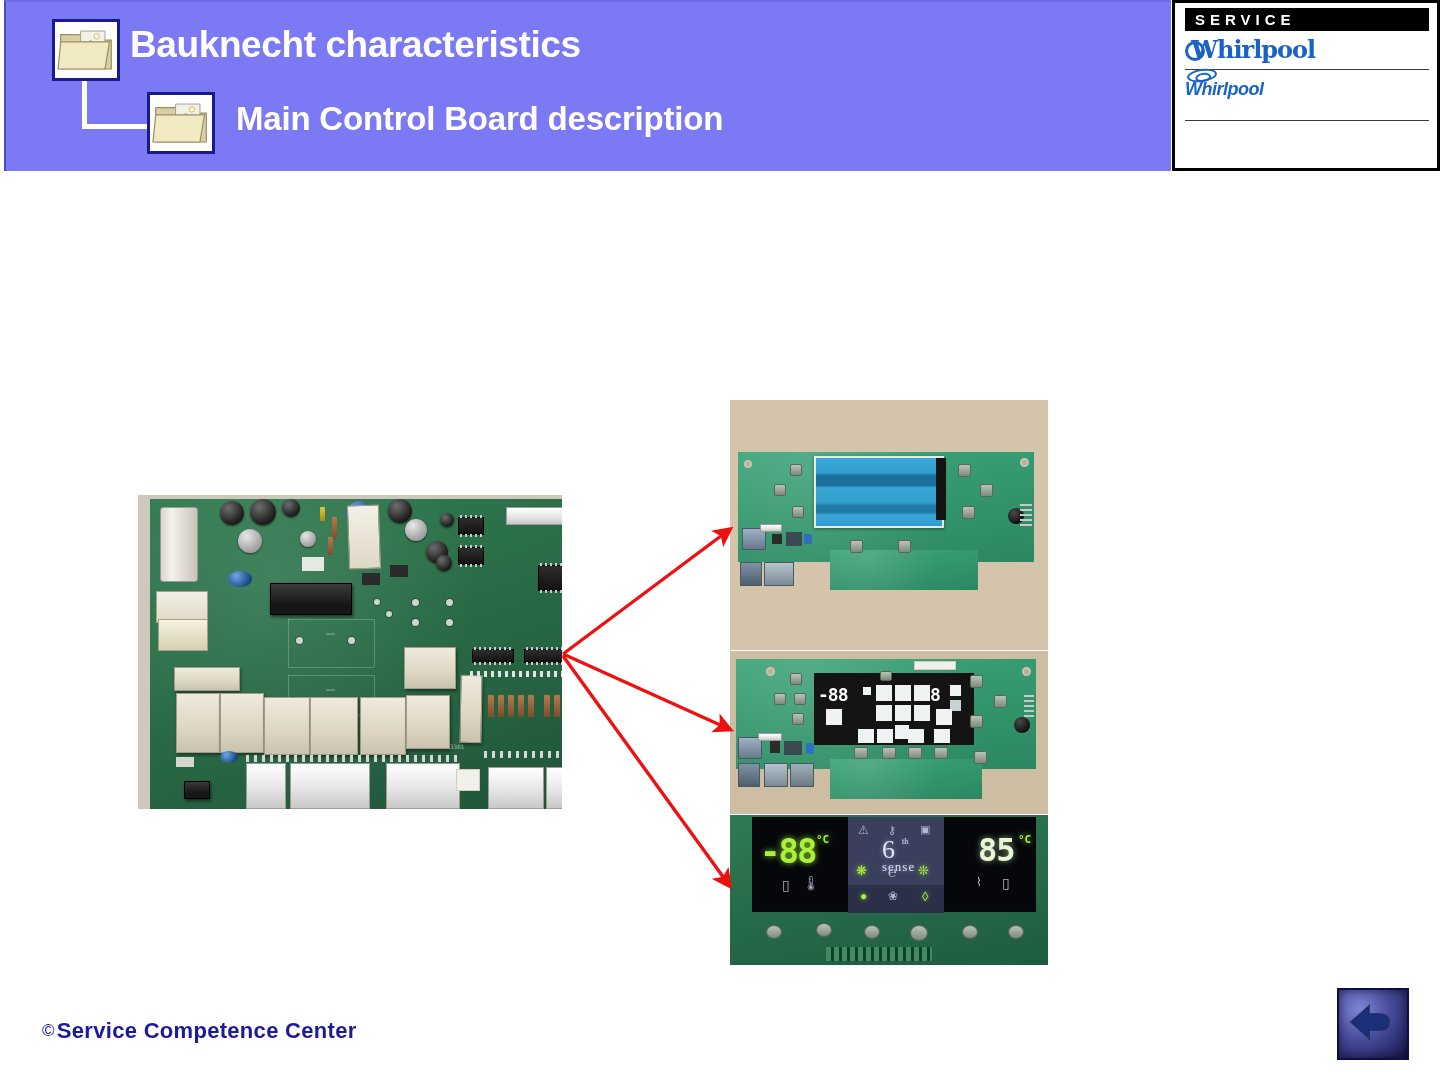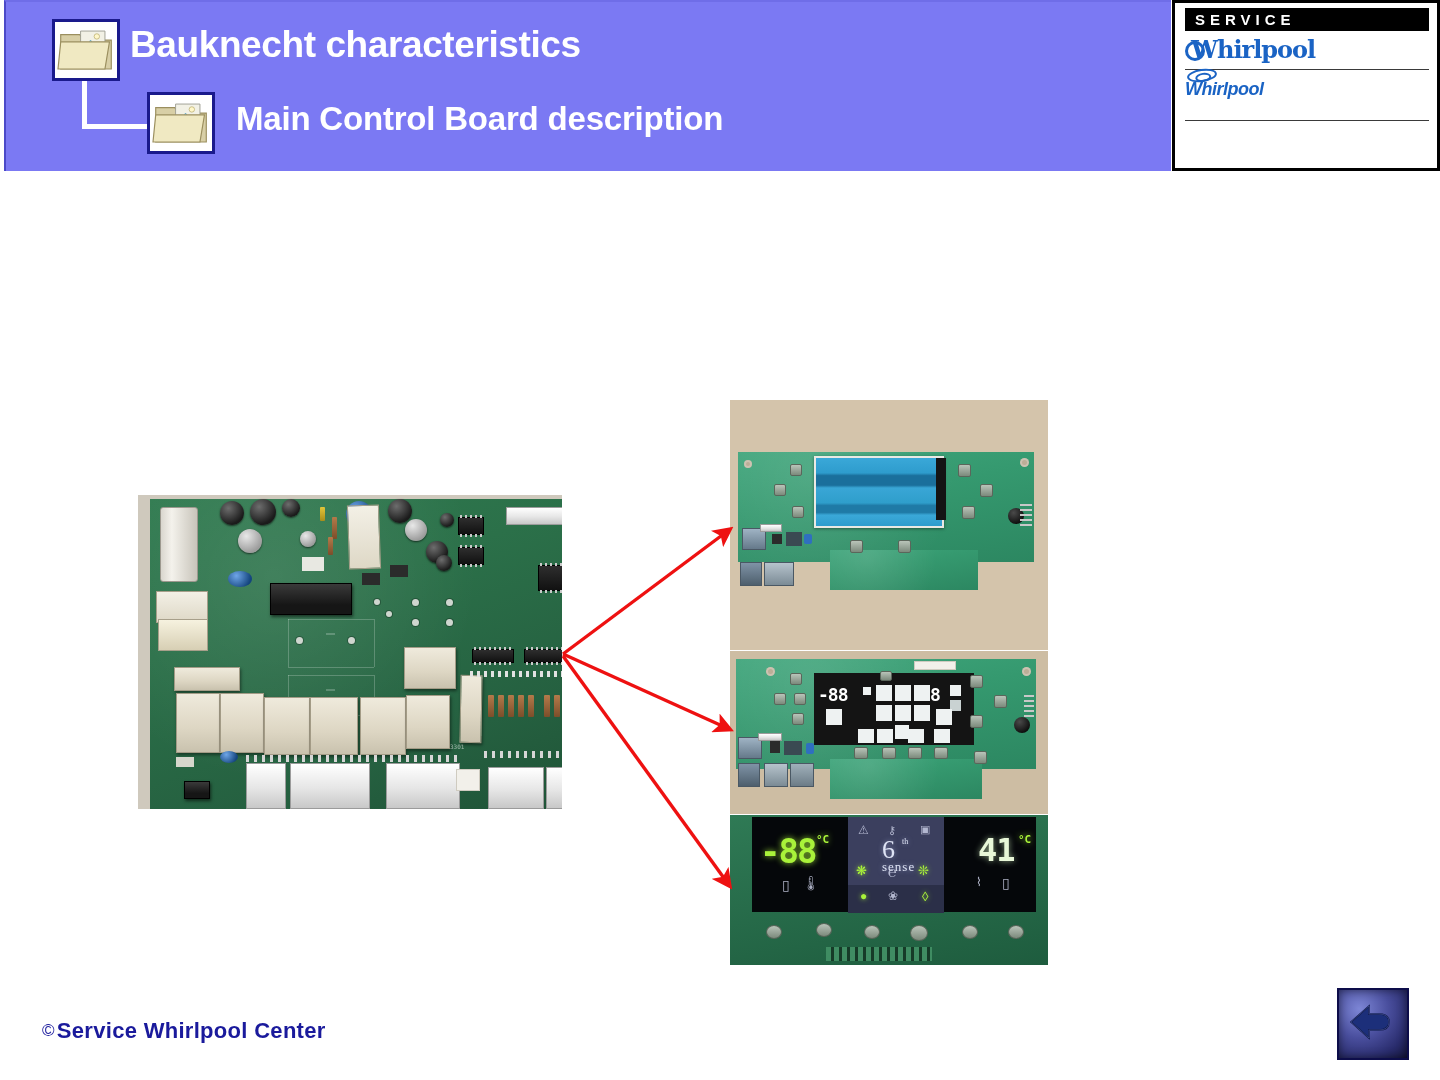--- a/index.html
+++ b/index.html
@@ -671,21 +671,21 @@
 
     <div class="icon-lit" style="left:126px;top:48px;font-size:13px;">❋</div>
     <div class="icon-dim" style="left:158px;top:48px;font-size:15px;">℮</div>
     <div class="icon-lit" style="left:188px;top:48px;font-size:13px;">❊</div>
 
     <div class="icon-lit" style="left:130px;top:74px;font-size:12px;">●</div>
     <div class="icon-dim" style="left:158px;top:74px;font-size:12px;">❀</div>
     <div class="icon-lit" style="left:192px;top:74px;font-size:13px;">◊</div>
 
     <div class="d3-black" style="left:214px;top:2px;width:92px;height:95px;"></div>
-    <div class="seg-white" style="left:248px;top:16px;font-size:32px;letter-spacing:-1px;">41</div>
+    <div class="seg-white" style="left:248px;top:16px;font-size:32px;letter-spacing:-1px;">85</div>
     <div class="seg-green" style="left:288px;top:18px;font-size:11px;">°C</div>
     <div class="icon-dim" style="left:246px;top:60px;font-size:12px;">⌇</div>
     <div class="icon-dim" style="left:272px;top:60px;font-size:14px;">▯</div>
 
     <div class="btn-sw" style="left:36px;top:110px;width:16px;height:14px;border-radius:50%;"></div>
     <div class="btn-sw" style="left:86px;top:108px;width:16px;height:14px;border-radius:50%;"></div>
     <div class="btn-sw" style="left:134px;top:110px;width:16px;height:14px;border-radius:50%;"></div>
     <div class="btn-sw" style="left:180px;top:110px;width:18px;height:16px;border-radius:50%;"></div>
     <div class="btn-sw" style="left:232px;top:110px;width:16px;height:14px;border-radius:50%;"></div>
     <div class="btn-sw" style="left:278px;top:110px;width:16px;height:14px;border-radius:50%;"></div>
@@ -698,21 +698,21 @@
       <marker id="ah" markerWidth="6" markerHeight="6" refX="4.4" refY="3" orient="auto" markerUnits="strokeWidth">
         <path d="M0,0 L6,3 L0,6 L1.4,3 z" fill="#ee1111"></path>
       </marker>
     </defs>
     <line x1="563" y1="654" x2="729" y2="530" stroke="#ee1111" stroke-width="3.4" marker-end="url(#ah)"></line>
     <line x1="563" y1="654" x2="729" y2="729" stroke="#ee1111" stroke-width="3.4" marker-end="url(#ah)"></line>
     <line x1="563" y1="656" x2="729" y2="885" stroke="#ee1111" stroke-width="3.4" marker-end="url(#ah)"></line>
   </svg>
 
   <div class="footer-text">
-    <span class="copy">©</span><span>Service Whirlpool Center</span>
+    <span class="copy">©</span><span>Service Competence Center</span>
   </div>
 
   <div class="back-button">
     <svg viewBox="0 0 72 72" width="72" height="72">
       <path d="M30 16 L12 32 L30 48 L30 40 L40 40 Q50 40 50 32 Q50 24 40 24 L30 24 Z" fill="#1c2f7a" stroke="#0b1440" stroke-width="1.5"></path>
       <path d="M30 16 L12 32 L30 48 L30 40 L40 40 Q50 40 50 32 Q50 24 40 24 L30 24 Z" fill="none" stroke="#5a6ec0" stroke-width="0.8" opacity="0.6"></path>
     </svg>
   </div>
 
 </div>

